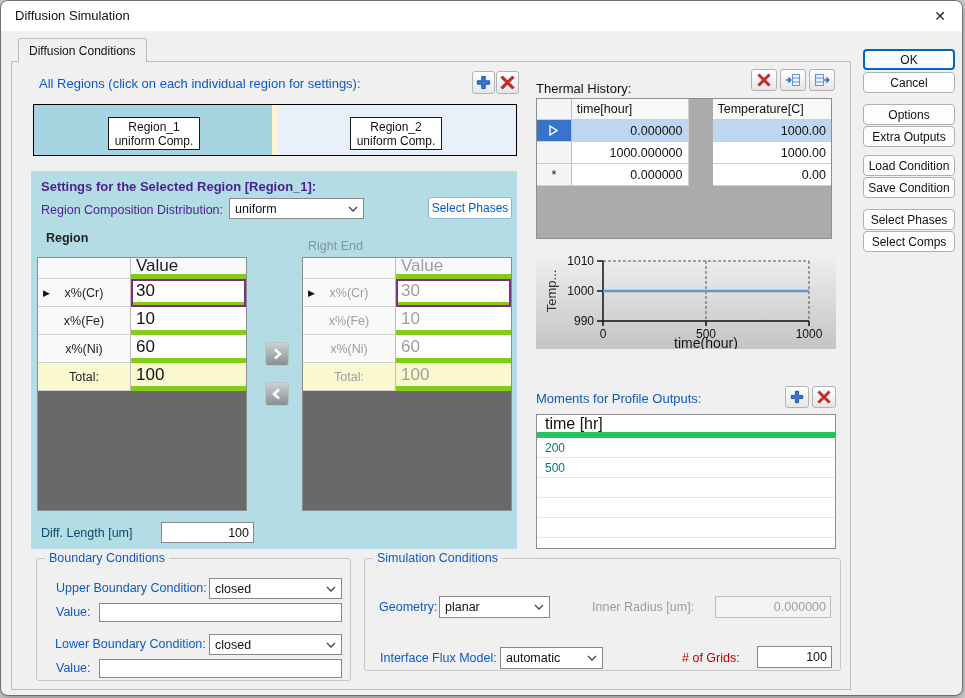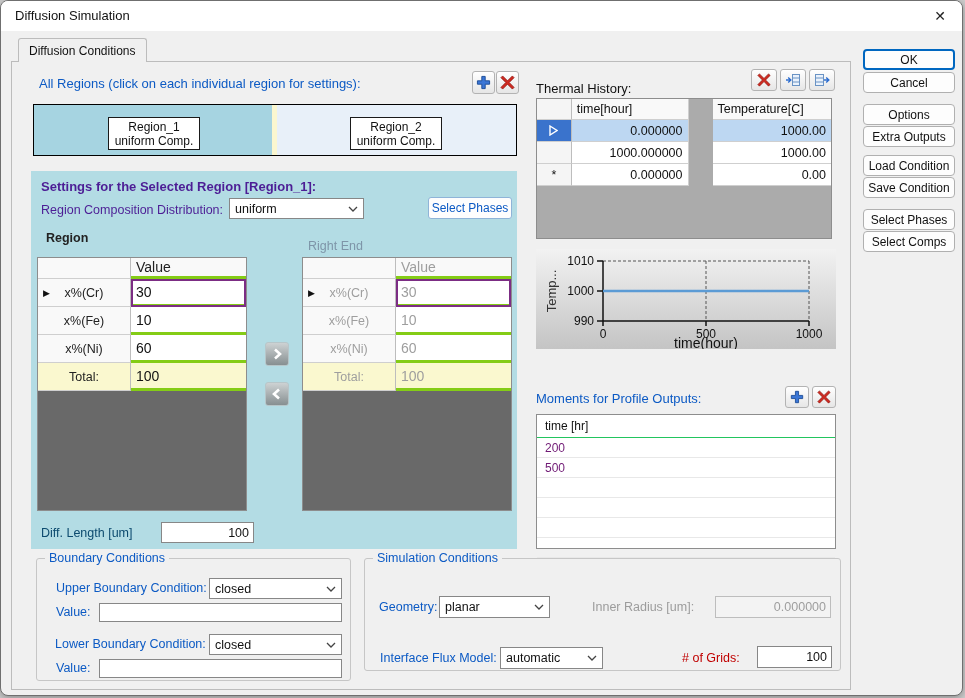--- a/index.html
+++ b/index.html
@@ -40,22 +40,22 @@
   .wbtn { background:#fdfdfd; border:1px solid #b0b0b0; border-radius:4px; font-size:12px; color:#111;
           display:flex; align-items:center; justify-content:center; }
   .wbtn.default { border:2px solid #0067c0; }
   .wbtn.bluetext { color:#0c5ac4; border-color:#8fb4d8; border-radius:3px; }
   
   .ctable { position:absolute; width:210px; height:254px; background:#696969; border:1px solid #8d8d8d; }
   .crow { display:flex; height:28px; }
   .crow.hdr { height:21px; }
   .ch { width:93px; background:#f9f9f9; border-right:1px solid #bdbdbd; border-bottom:1px solid #cfcfcf;
         display:flex; align-items:center; justify-content:center; font-size:12.5px; color:#222; position:relative; }
-  .cv { width:115px; background:#fff; border-bottom:3px solid #84cc16; display:flex; align-items:center;
-        padding-left:5px; font-size:14px; color:#111; }
+  .cv { width:115px; background:#fff; border-bottom:5px solid #84cc16; display:flex; align-items:center;
+        padding-left:5px; font-size:17px; color:#111; }
   .crow.hdr .cv { background:#f9f9f9; color:#222; }
   .crow.total .ch, .crow.total .cv { background:#faf8cf; }
   .selcell { outline:2px solid #7c2d84; outline-offset:-2px; }
   .rowarrow { position:absolute; left:5px; font-size:9px; color:#111; }
   .ctable.dim .ch, .ctable.dim .cv { color:#9e9e9e; }
   
   #ttable { position:absolute; left:535px; top:97px; width:296px; height:141px; background:#ababab; border:1px solid #8d8d8d; }
   .trow { display:flex; height:22px; }
   .trow.hdr { height:21px; }
   .t0 { width:38px; background:#f5f5f5; border-right:1px solid #bdbdbd; border-bottom:1px solid #cfcfcf;
@@ -65,23 +65,23 @@
   .t1,.t2 { background:#fff; border-bottom:1px solid #cfcfcf; display:flex; align-items:center;
             justify-content:flex-end; padding:0 5px; font-size:12.5px; color:#111; }
   .trow.hdr .t1, .trow.hdr .t2 { background:#f9f9f9; justify-content:flex-start; }
   .trow.sel .t1, .trow.sel .t2 { background:#bdd7f2; }
   .trow.sel .t0 { background:#3a73cc; }
   
   #chart { position:absolute; left:535px; top:248px; width:300px; height:100px;
            background:linear-gradient(#f2f2f2,#c4c4c4); }
   
   #momlist { position:absolute; left:535px; top:413px; width:300px; height:135px; background:#fff; border:1px solid #8d8d8d; }
-  .momhdr { height:23px; display:flex; align-items:center; padding-left:8px; font-size:12px; color:#111;
-            border-bottom:1px solid #22c55e; }
-  .momrow { height:20px; display:flex; align-items:center; padding-left:8px; font-size:12px; color:#701a75;
+  .momhdr { height:23px; display:flex; align-items:center; padding-left:8px; font-size:16px; color:#111;
+            border-bottom:6px solid #22c55e; }
+  .momrow { height:20px; display:flex; align-items:center; padding-left:8px; font-size:12px; color:#0f766e;
             border-bottom:1px solid #e8e8e8; }
   
   .grp { position:absolute; border:1px solid #c6c6c6; border-radius:3px; }
   .grp-title { position:absolute; top:-8px; left:8px; background:#f0f0f0; padding:0 4px; }
   input { font-family:"Liberation Sans", sans-serif; font-size:12.5px; color:#111; border:1px solid #878787;
           background:#fff; padding:0 4px; }
   input.num { text-align:right; }
   input.disinput { background:#f3f3f3; border-color:#bdbdbd; color:#9e9e9e; text-align:right; }
 </style>
 </head>

